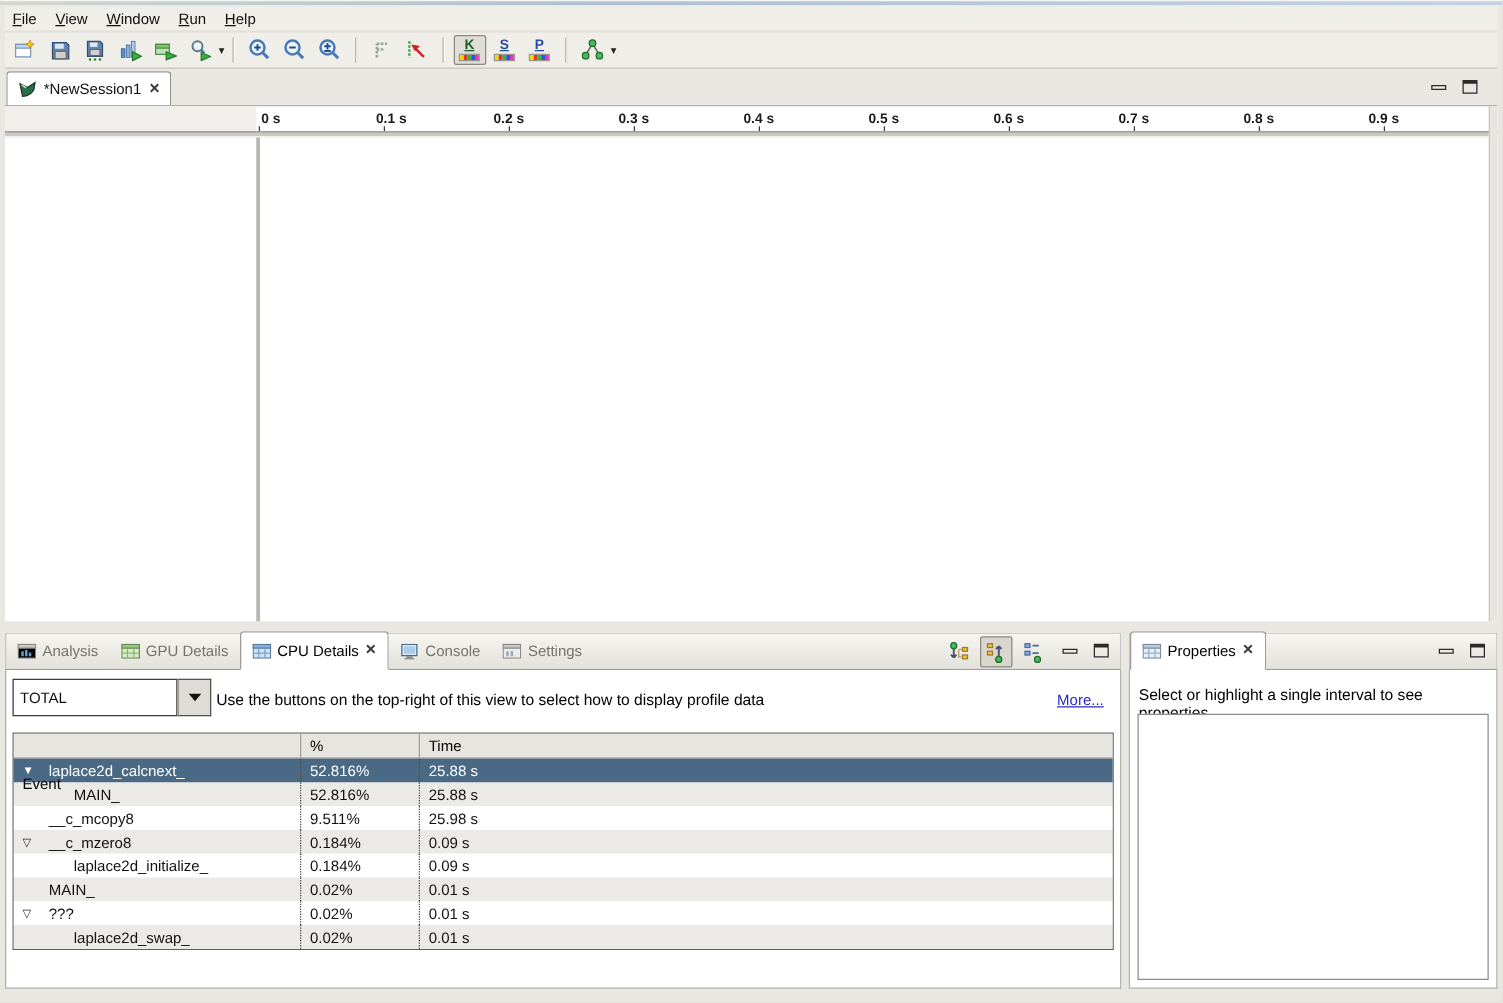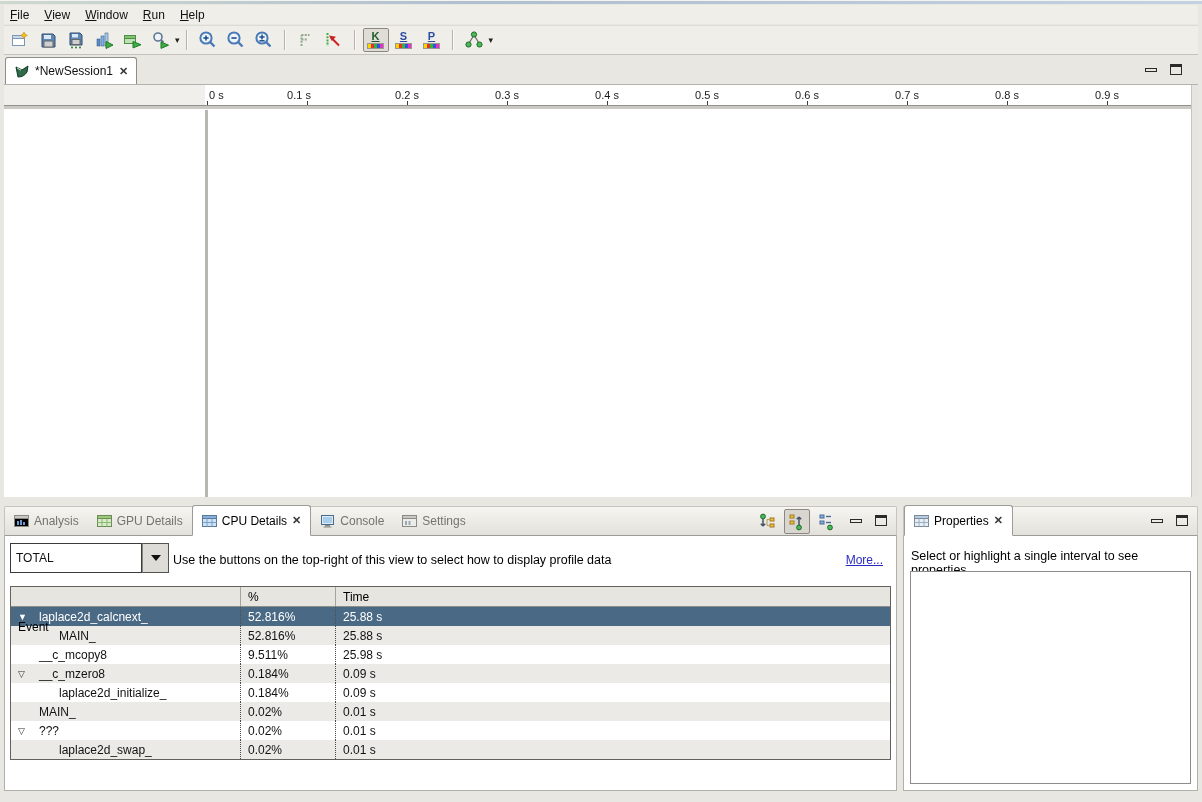--- a/index.html
+++ b/index.html
@@ -33,21 +33,21 @@
               border:1px solid #8f8d88;border-bottom:none;border-radius:3px 3px 0 0;
               display:flex;align-items:center;padding:0 8px;gap:6px;font-size:12px;}
   .closex{font-size:11px;font-weight:bold;color:#3a3a3a;line-height:1;}
   .edit-minmax{position:absolute;right:16px;top:8px;display:flex;gap:13px;align-items:flex-start;}
   .glyph-min{width:12px;height:4px;border:1px solid #2a2a2a;margin-top:4px;box-sizing:border-box;}
   .glyph-max{width:12px;height:11px;border:1px solid #2a2a2a;border-top:3px solid #2a2a2a;box-sizing:border-box;}
   
   .editor{position:absolute;top:83px;left:4px;right:4px;bottom:305px;background:#fff;
           border-top:1px solid #b4b2ac;}
   .tl-left-top{position:absolute;top:0;left:0;width:201px;height:20px;background:#f0efeb;}
-  .ruler{position:absolute;top:0;left:0;right:6px;height:20px;}
+  .ruler{position:absolute;top:0;left:0;right:6px;height:20px;font-weight:bold;}
   .ruler-label{position:absolute;top:4px;font-size:11px;color:#1a1a1a;white-space:nowrap;}
   .ruler-tick{position:absolute;bottom:0;width:1px;height:4px;background:#3a3a3a;}
   .ruler-bar{position:absolute;top:20px;left:0;right:0;height:3px;background:#cbc9c4;
              border-top:1px solid #94928c;border-bottom:1px solid #ffffff;}
   .tl-divider{position:absolute;top:25px;left:201px;width:3px;bottom:0;background:#b8b6b0;}
   .tl-rightstrip{position:absolute;top:0;right:0;width:6px;bottom:0;background:#e7e5e1;border-left:1px solid #c8c6c0;}
   
   .panel{position:absolute;top:505px;height:285px;}
   .panel-tabs{position:absolute;top:0;left:0;right:0;height:30px;
               background:linear-gradient(#f6f5f1,#e3e1db);
@@ -254,21 +254,21 @@
       <span class="glyph-min"></span>
       <span class="glyph-max"></span>
     </div>
   </div>
 
   <div class="editor">
     <div class="tl-left-top"></div>
     <div class="ruler" id="ruler">
         <div class="ruler-label" style="left: 205px;">0 s</div>
         <div class="ruler-tick" style="left: 203px;"></div>
-        <div class="ruler-label" style="left: 295px; transform: translateX(-50%);">0.1 s</div>
+        <div class="ruler-label" style="left: 309px; transform: translateX(-50%);">0.1 s</div>
         <div class="ruler-tick" style="left: 303px;"></div>
         <div class="ruler-label" style="left: 403px; transform: translateX(-50%);">0.2 s</div>
         <div class="ruler-tick" style="left: 403px;"></div>
         <div class="ruler-label" style="left: 503px; transform: translateX(-50%);">0.3 s</div>
         <div class="ruler-tick" style="left: 503px;"></div>
         <div class="ruler-label" style="left: 603px; transform: translateX(-50%);">0.4 s</div>
         <div class="ruler-tick" style="left: 603px;"></div>
         <div class="ruler-label" style="left: 703px; transform: translateX(-50%);">0.5 s</div>
         <div class="ruler-tick" style="left: 703px;"></div>
         <div class="ruler-label" style="left: 803px; transform: translateX(-50%);">0.6 s</div>

